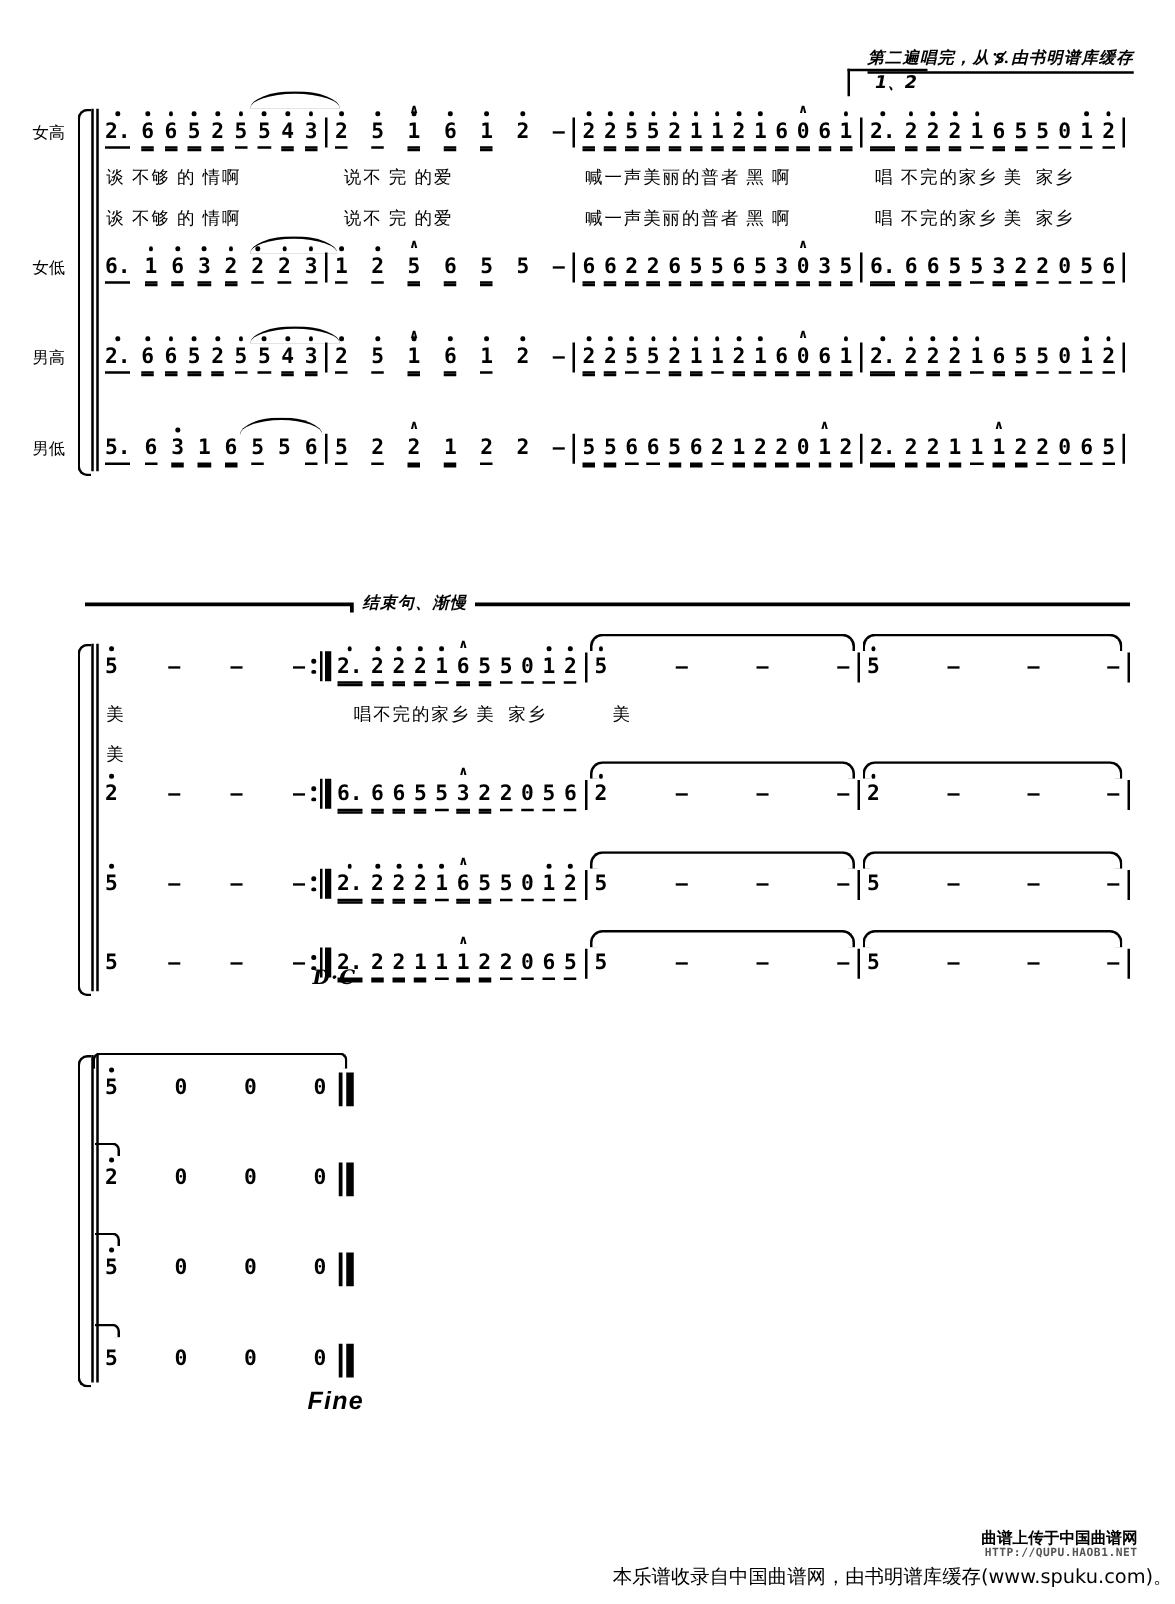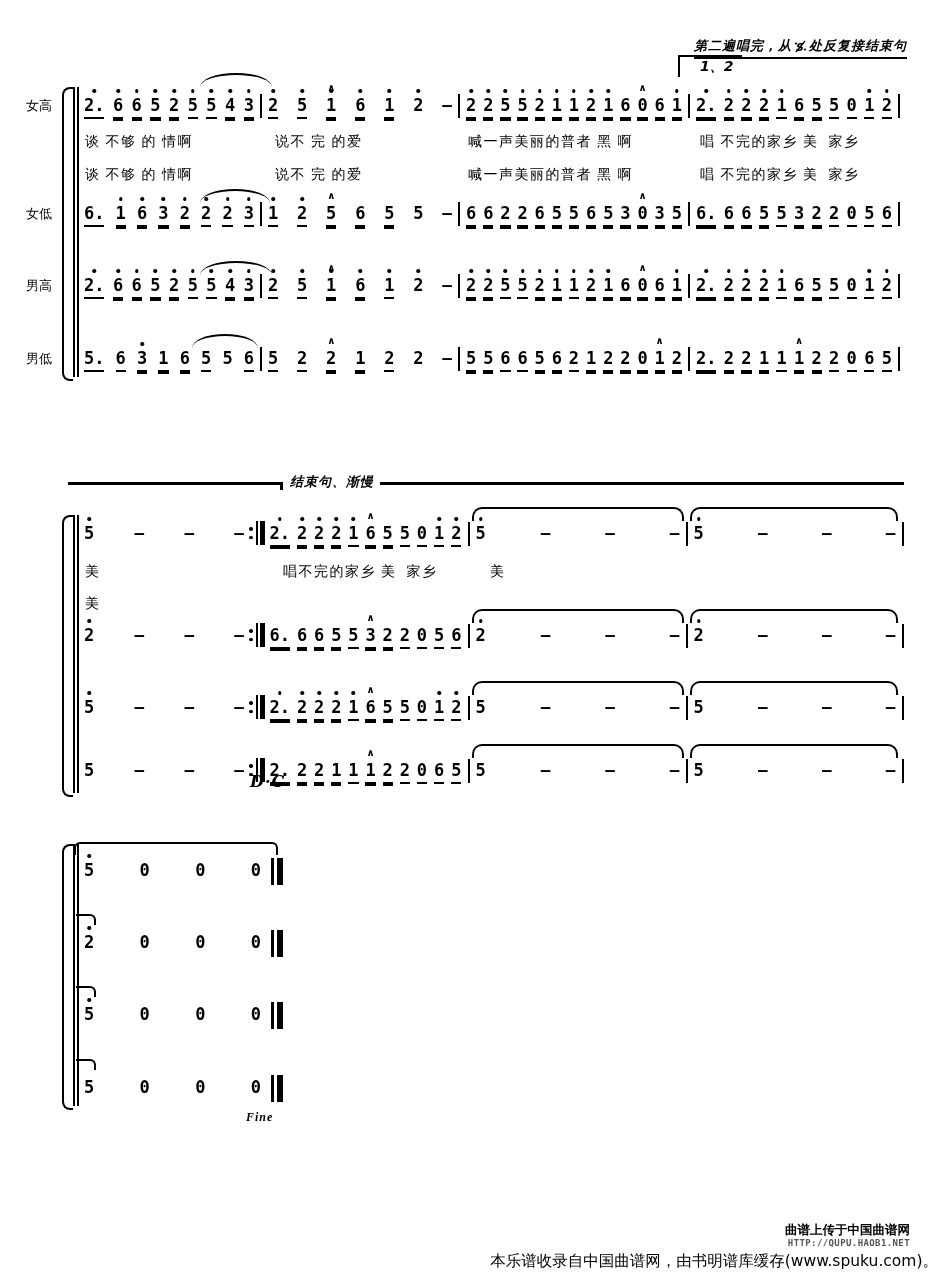--- a/index.html
+++ b/index.html
@@ -72,22 +72,22 @@
   
   .endlabel{position:absolute;left:228px;top:-16px;font-size:13px;font-weight:700;font-style:italic;
             letter-spacing:1px;}
   .endline{position:absolute;top:-7px;height:2.5px;background:#000;}
   .endline.l{left:6px;width:212px;}
   .endline.r{left:318px;width:524px;}
   .endtick{position:absolute;left:218px;top:-7px;width:2.5px;height:8px;background:#000;}
 
   .dcmark{position:absolute;left:250px;top:772px;font-family:"DejaVu Serif",serif;
           font-weight:700;font-style:italic;font-size:16px;letter-spacing:1px;}
-  .finemark{position:absolute;left:246px;top:1110px;font-family:Liberation Serif, serif;
-            font-weight:700;font-style:italic;font-size:12px;letter-spacing:1px;}
+  .finemark{position:absolute;left:246px;top:1110px;font-family:Liberation Sans, sans-serif;
+            font-weight:700;font-style:italic;font-size:20px;letter-spacing:1px;}
 
   .fn{position:absolute;font-size:14.5px;letter-spacing:1px;font-family:"DejaVu Serif",serif;}
   .fn1{left:57px;top:1158px;}
   .fn2{left:168px;top:1188px;}
 
   .f1{position:absolute;right:30px;top:1222px;font-size:12.5px;font-weight:700;}
   .f2{position:absolute;right:30px;top:1238px;font-size:9px;font-weight:700;color:#555;
       font-family:"DejaVu Sans Mono",monospace;letter-spacing:0.4px;margin-left:16px;}
   .f3{position:absolute;right:2px;top:1251px;font-size:15.5px;}
 </style>
@@ -97,21 +97,21 @@
 <div class="sheet">
 
   <div class="top-anno">
     <span>第二遍唱完，从</span>
     <svg width="13" height="15" viewBox="0 0 13 15">
       <line x1="2" y1="13" x2="11" y2="2" stroke="#000" stroke-width="1.3"></line>
       <text x="6.5" y="11.5" font-size="11" font-style="italic" font-weight="bold" text-anchor="middle" fill="#000">S</text>
       <circle cx="2" cy="4.5" r="1.1" fill="#000"></circle>
       <circle cx="11" cy="10.5" r="1.1" fill="#000"></circle>
     </svg>
-    <span>处反复接结束句</span>
+    <span>由书明谱库缓存</span>
   </div>
   <div class="volta">1、2</div>
 
   <div id="system1" class="system">
     <div class="brace"></div>
     <div class="vstart"></div>
     <div class="arc" style="left:138px;top:-12px;width:72px"></div>
     <div class="arc" style="left:138px;top:104px;width:70px"></div>
     <div class="arc" style="left:138px;top:176px;width:72px"></div>
     <div class="arc" style="left:130px;top:249px;width:66px"></div>

